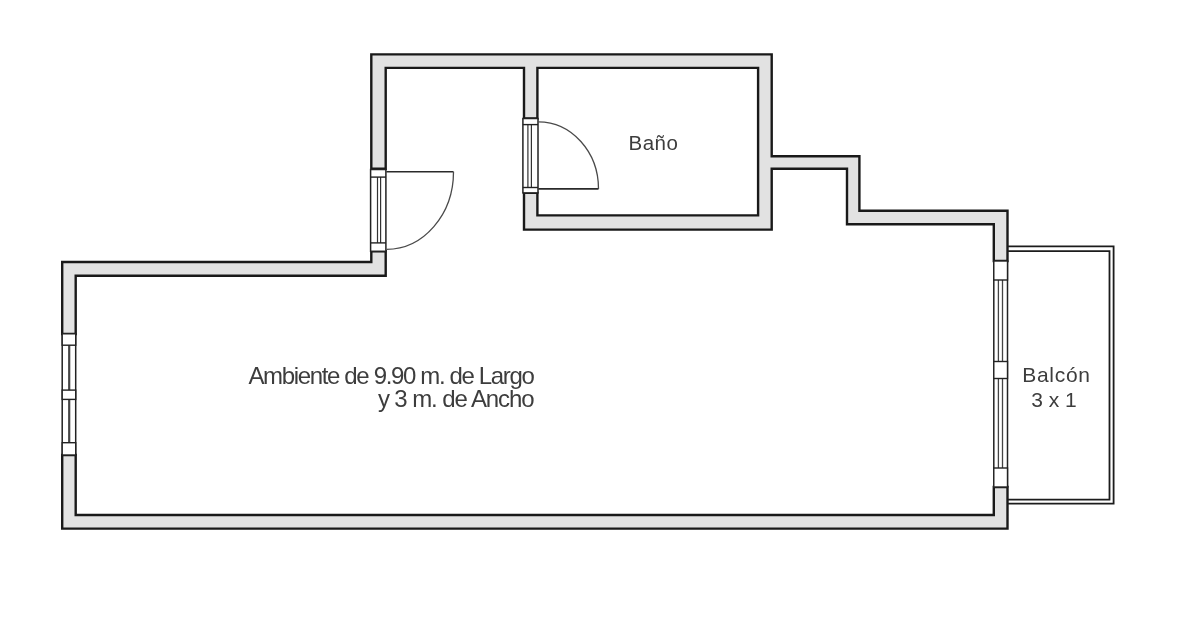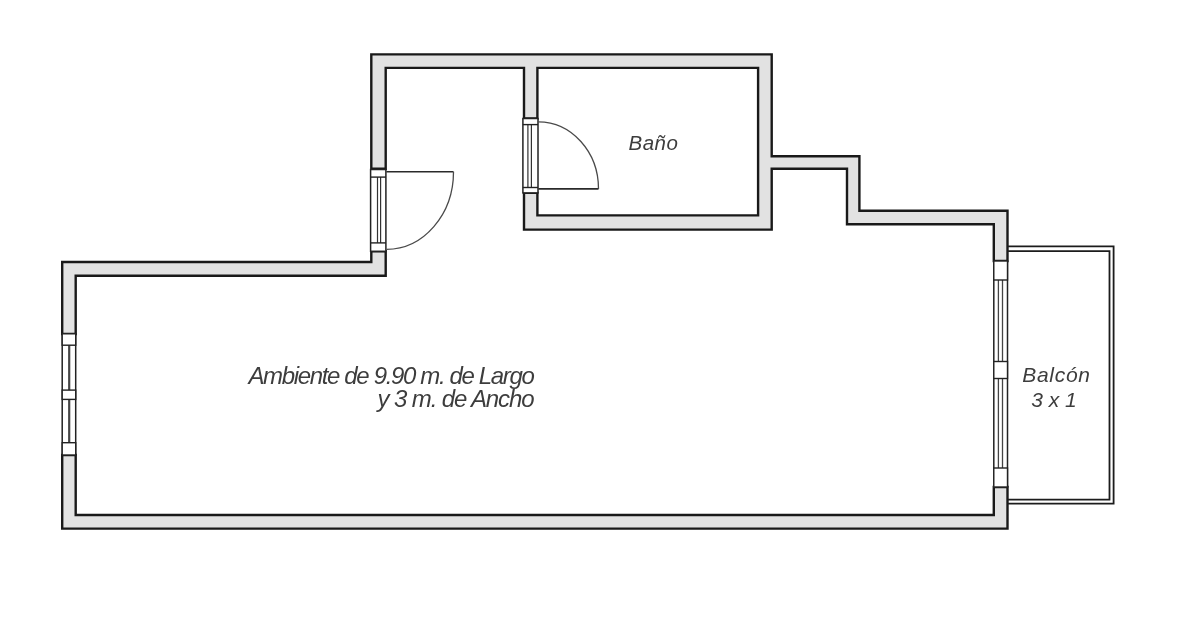--- a/index.html
+++ b/index.html
@@ -1,16 +1,16 @@
 <!DOCTYPE html>
 <html><head>
 <meta charset="utf-8">
 <style>
   html,body{margin:0;padding:0;background:#ffffff;}
-  .plan{width:1200px;height:641px;position:relative;font-style:italic;}
+  .plan{width:1200px;height:641px;position:relative;}
   text{font-family:"Liberation Sans", sans-serif;fill:#3d3d3d;}
 </style>
 </head>
 <body>
 <div class="plan">
 <svg width="1200" height="641" viewBox="0 0 1200 641" xmlns="http://www.w3.org/2000/svg">
 
   <rect x="0" y="0" width="1200" height="641" fill="#ffffff"></rect>
 
   <rect x="385.8" y="67.8" width="137" height="208" fill="#ffffff"></rect>

